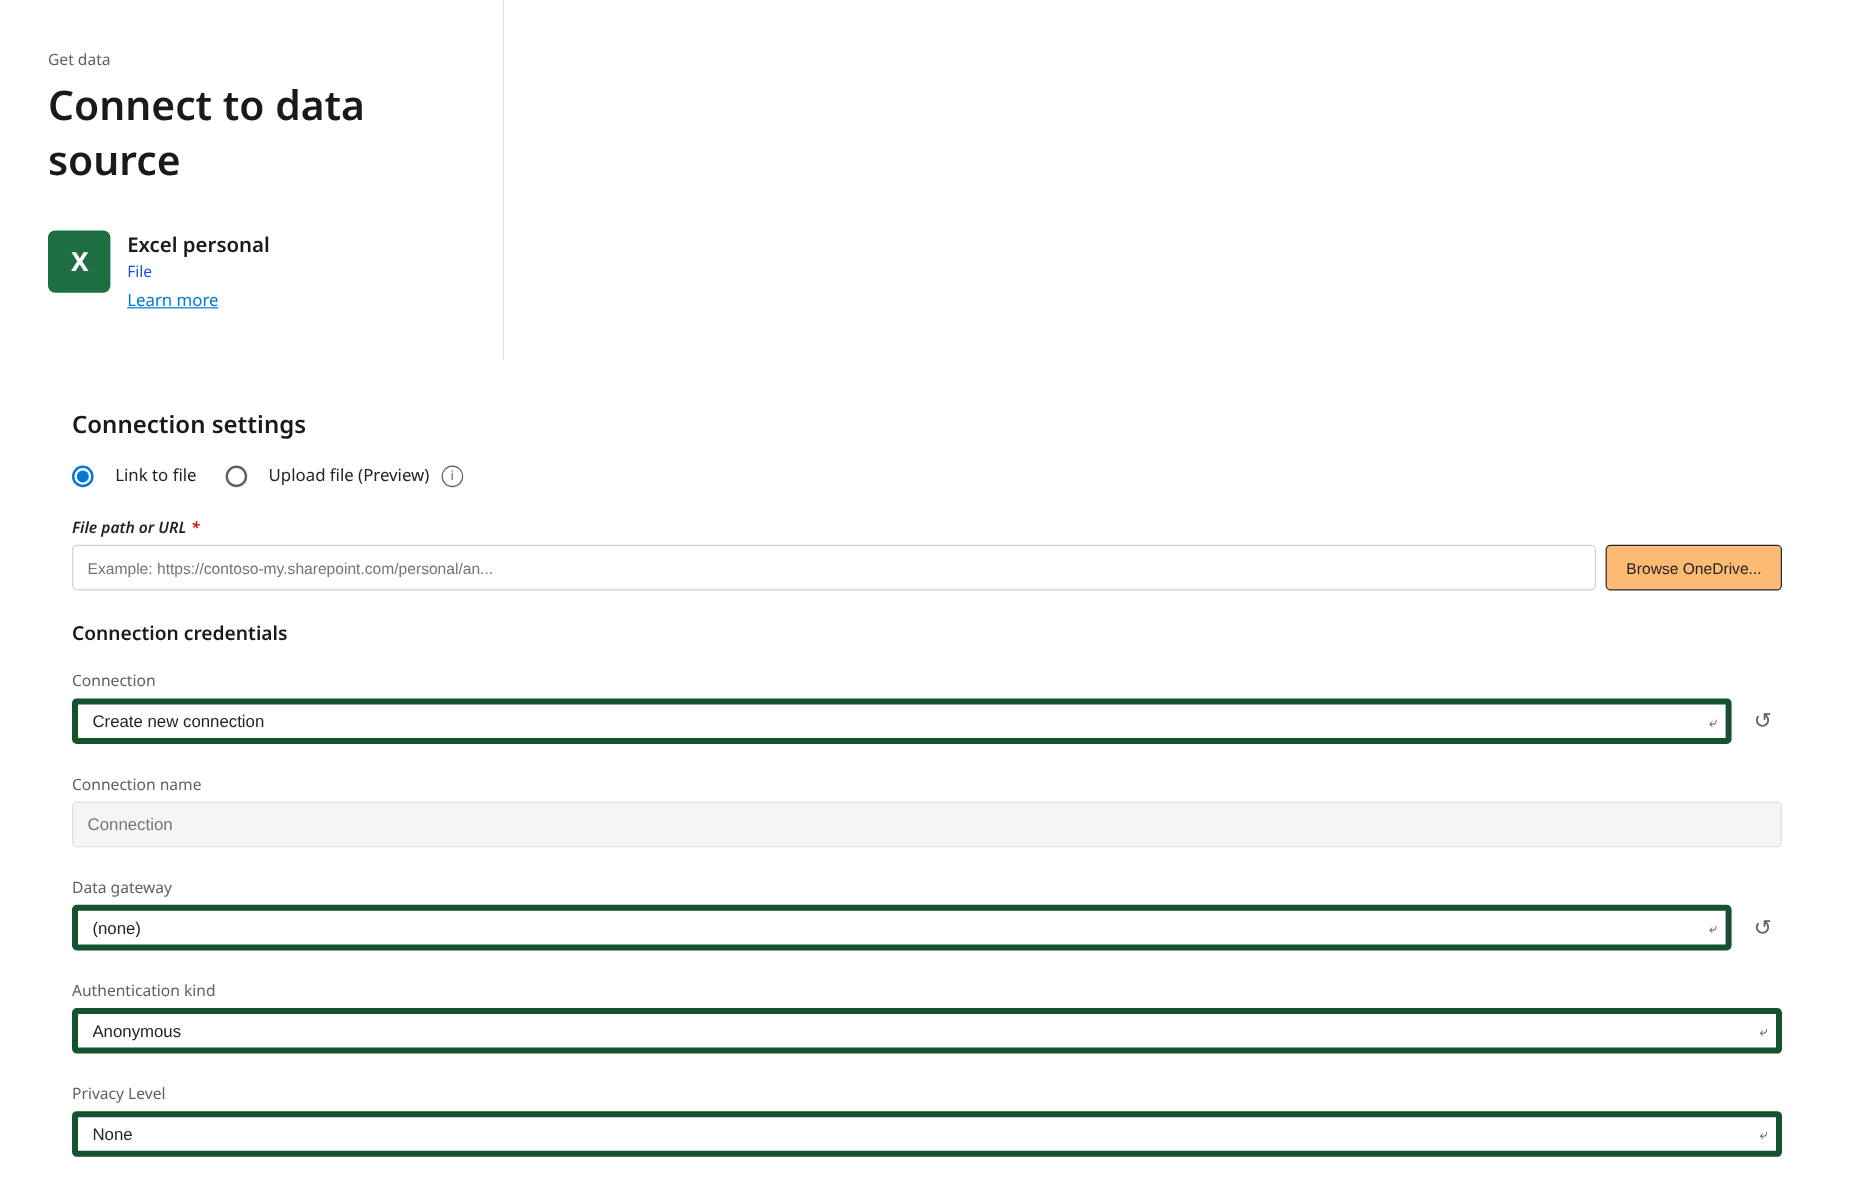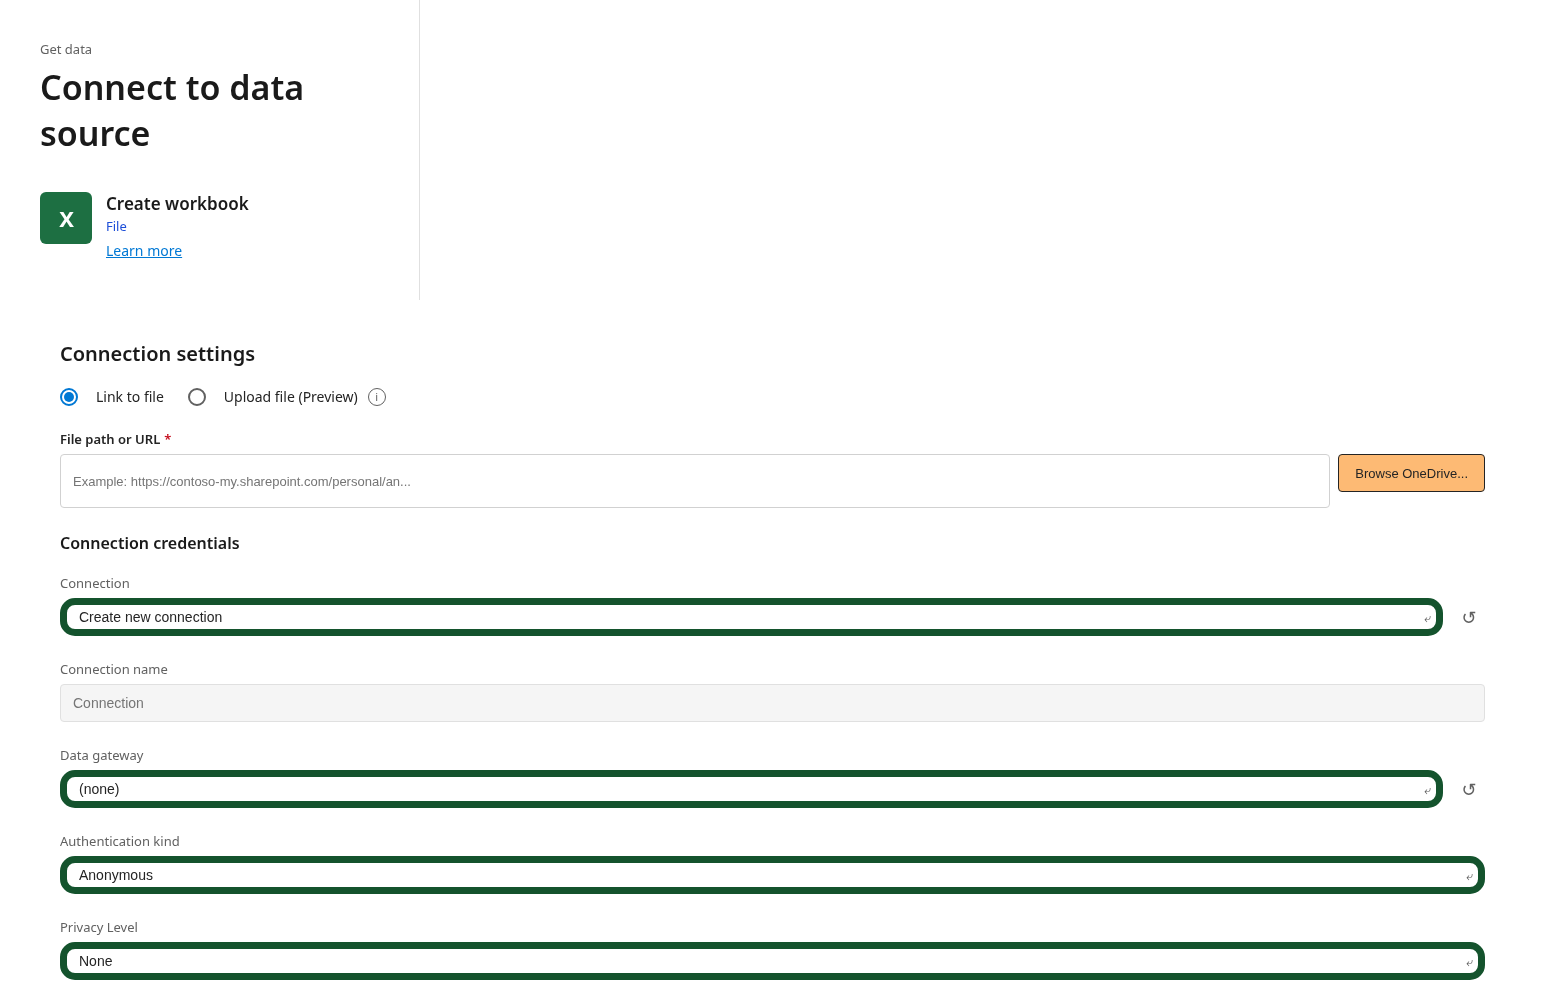--- a/index.html
+++ b/index.html
@@ -142,32 +142,33 @@
       margin-bottom: 24px;
     }
     .field-label {
       font-size: 13px;
       font-weight: 600;
       color: #242424;
       margin-bottom: 6px;
       display: flex;
       align-items: center;
       gap: 4px;
+      font-style: italic;
     }
     .required-star {
       color: #c50f1f;
     }
     .file-path-row {
       display: flex;
       gap: 8px;
       align-items: stretch;
     }
     .text-input {
       flex: 1;
-      height: 54px;
+      height: 38px;
       border: 1px solid #d1d1d1;
       border-radius: 4px;
       padding: 0 12px;
       font-size: 13px;
       color: #616161;
       background: white;
       outline: none;
     }
     .browse-button {
       height: 38px;
@@ -198,22 +199,22 @@
       align-items: center;
       gap: 10px;
     }
     .select-wrapper {
       flex: 1;
       position: relative;
     }
     .select-wrapper select {
       width: 100%;
       height: 38px;
-      border: 7px solid #14532d;
-      border-radius: 15px;
+      border: 5px solid #14532d;
+      border-radius: 4px;
       padding: 0 36px 0 12px;
       font-size: 14px;
       color: #242424;
       background: white;
       appearance: none;
       -webkit-appearance: none;
       cursor: pointer;
       outline: none;
     }
     .select-chevron {
@@ -257,21 +258,21 @@
     <div class="page-header">
       <div class="page-subtitle">Get data</div>
       <div class="page-title">Connect to data source</div>
     </div>
 
     <div class="source-card">
       <div class="excel-icon">
         <div class="excel-icon-inner">X</div>
       </div>
       <div class="source-info">
-        <div class="source-name">Create workbook</div>
+        <div class="source-name">Excel personal</div>
         <div class="source-type">File</div>
         <a class="learn-more-link" href="#">Learn more</a>
       </div>
     </div>
   </div>
 
   <div class="right-panel">
 
     <div class="section-title">Connection settings</div>
 

